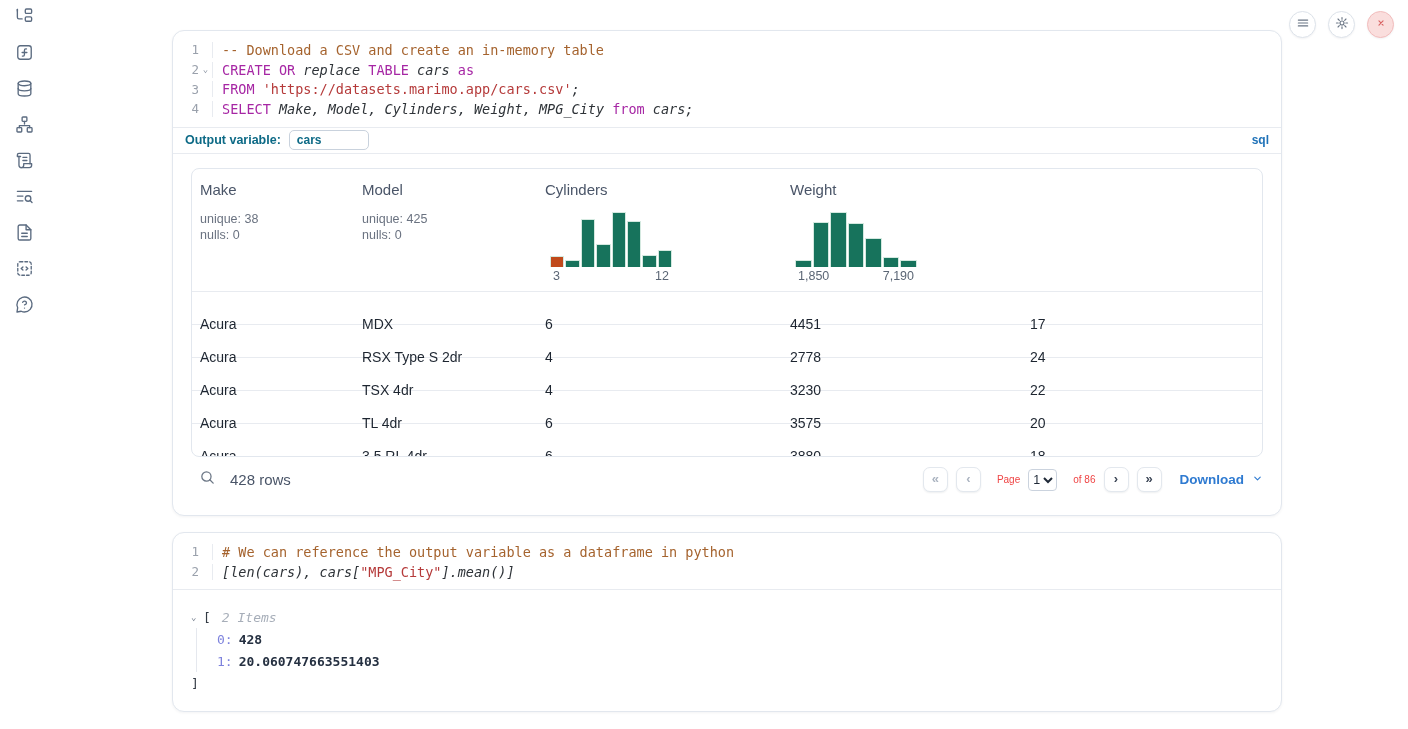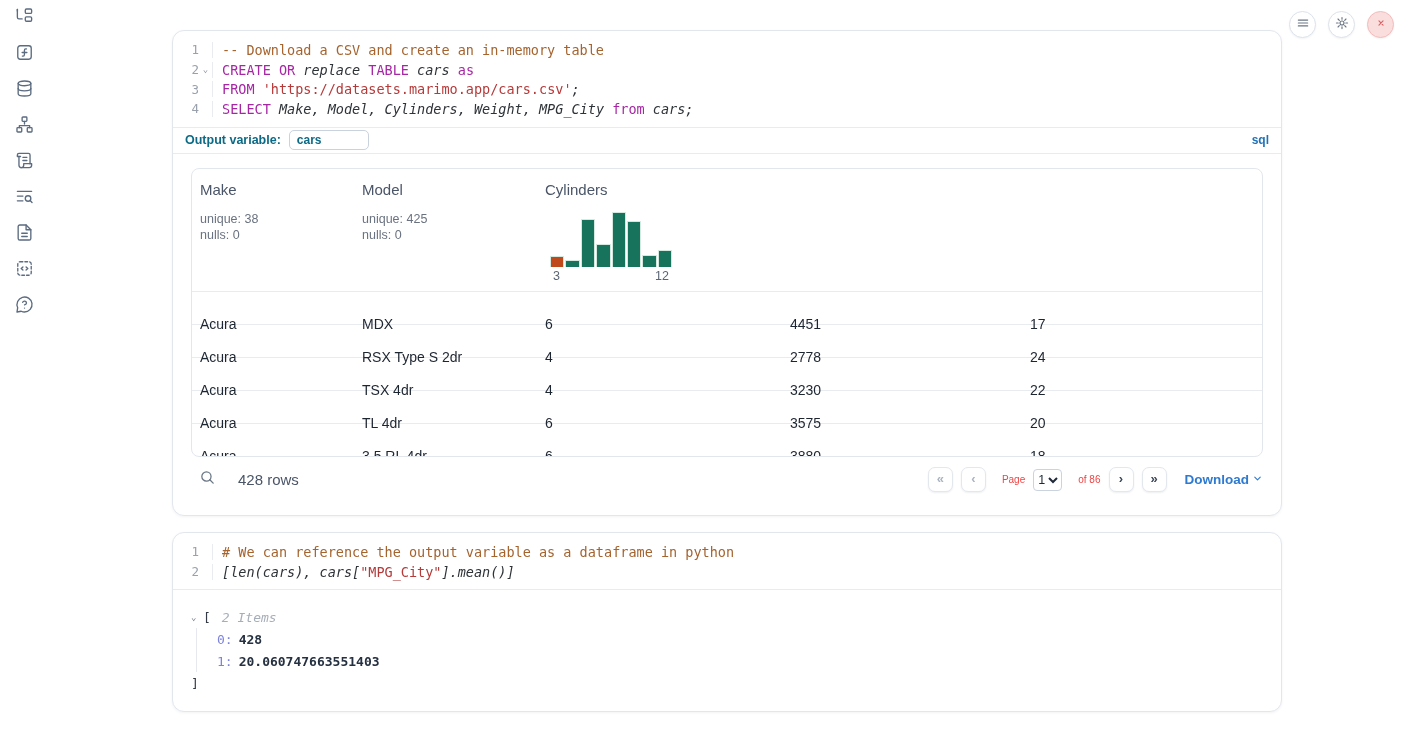--- a/index.html
+++ b/index.html
@@ -59,30 +59,30 @@
   .hist .bar { flex:1; border:1px solid #d4e9e0; border-bottom:none; }
   .hist-labels { width:122px; margin-left:5px; display:flex; justify-content:space-between;
     font-size:12.5px; color:#5b6675; padding:2px 3px 0 3px; }
   .trow { display:grid; grid-template-columns:162px 183px 245px 240px 1fr; height:33px;
     border-top:1px solid #e8ebf0; align-items:center; }
   .tcell { padding-left:8px; font-size:14px; color:#1d2530;margin-top:24px; }
 
   
   .tfooter { height:46px; display:flex; align-items:center; padding:0 18px 0 26px; }
   .tfooter .search-icon svg { width:17px; height:17px; stroke:#6b7685; stroke-width:1.8; fill:none; stroke-linecap:round; }
-  .row-count { margin-left:22px; font-size:15px; color:#4a5568; }
+  .row-count { margin-left:14px; font-size:15px; color:#4a5568; }
   .pager { margin-left:auto; display:flex; align-items:center; gap:8px; }
   .pg-btn { width:25px; height:25px; border:1px solid #e3e8ee; border-radius:7px; background:#fff;
     box-shadow:0 1px 2px rgba(16,24,40,.07); font-size:13px; display:flex; align-items:center;
     justify-content:center; cursor:pointer; color:#3c4656; font-weight:bold; padding-bottom:2px; }
   .pg-btn.disabled { color:#aab3c0; }
   .pg-label { font-size:10px; color:#ef4444; margin-left:8px; }
   .pg-select { height:22px; font-size:12.5px; border:1px solid #cbd3de; border-radius:4px; color:#1f2937;
     background:#fff; font-family:"Liberation Sans",sans-serif; }
-  .download { margin-left:10px; display:flex; align-items:center; gap:3px; color:#2e7ad1;
+  .download { margin-left:10px; display:flex; align-items:center; gap:8px; color:#2e7ad1;
     font-size:13.5px; font-weight:bold; cursor:pointer; }
   .download svg { width:11px; height:11px; stroke:#2e7ad1; stroke-width:2.4; fill:none; stroke-linecap:round; stroke-linejoin:round; }
 
   
   .py-divider { border-top:1px solid #e8ebf0; }
   .py-output { padding:16px 16px 0 18px; font-family:"DejaVu Sans Mono","Liberation Mono",monospace; font-size:13px; }
   .tree-row { height:22px; display:flex; align-items:center; }
   .tree-collapse { font-size:9px; color:#6b7685; width:12px; cursor:pointer; }
   .tree-bracket { color:#333a44; }
   .tree-meta { color:#a7aeb9; font-style:italic; margin-left:11px; }
@@ -236,20 +236,37 @@
               <div class="bar" style="height: 48px; background: rgb(23, 115, 92);"></div>
               <div class="bar" style="height: 23px; background: rgb(23, 115, 92);"></div>
               <div class="bar" style="height: 55px; background: rgb(23, 115, 92);"></div>
               <div class="bar" style="height: 46px; background: rgb(23, 115, 92);"></div>
               <div class="bar" style="height: 12px; background: rgb(23, 115, 92);"></div>
               <div class="bar" style="height: 17px; background: rgb(23, 115, 92);"></div>
             </div>
             <div class="hist-labels">
               <div class="">3</div>
               <div class="">12</div>
+            </div>
+          </div>
+          <div class="hcell">
+            <div class="htitle">Weight</div>
+            <div class="hspacer"></div>
+            <div class="hist">
+              <div class="bar" style="height: 7px; background: rgb(23, 115, 92);"></div>
+              <div class="bar" style="height: 45px; background: rgb(23, 115, 92);"></div>
+              <div class="bar" style="height: 55px; background: rgb(23, 115, 92);"></div>
+              <div class="bar" style="height: 44px; background: rgb(23, 115, 92);"></div>
+              <div class="bar" style="height: 29px; background: rgb(23, 115, 92);"></div>
+              <div class="bar" style="height: 10px; background: rgb(23, 115, 92);"></div>
+              <div class="bar" style="height: 7px; background: rgb(23, 115, 92);"></div>
+            </div>
+            <div class="hist-labels">
+              <div class="">1,850</div>
+              <div class="">7,190</div>
             </div>
           </div>
         </div>
       <div>
           <div class="trow">
             <div class="tcell">Acura</div>
             <div class="tcell">MDX</div>
             <div class="tcell">6</div>
             <div class="tcell">4451</div>
             <div class="tcell">17</div>

